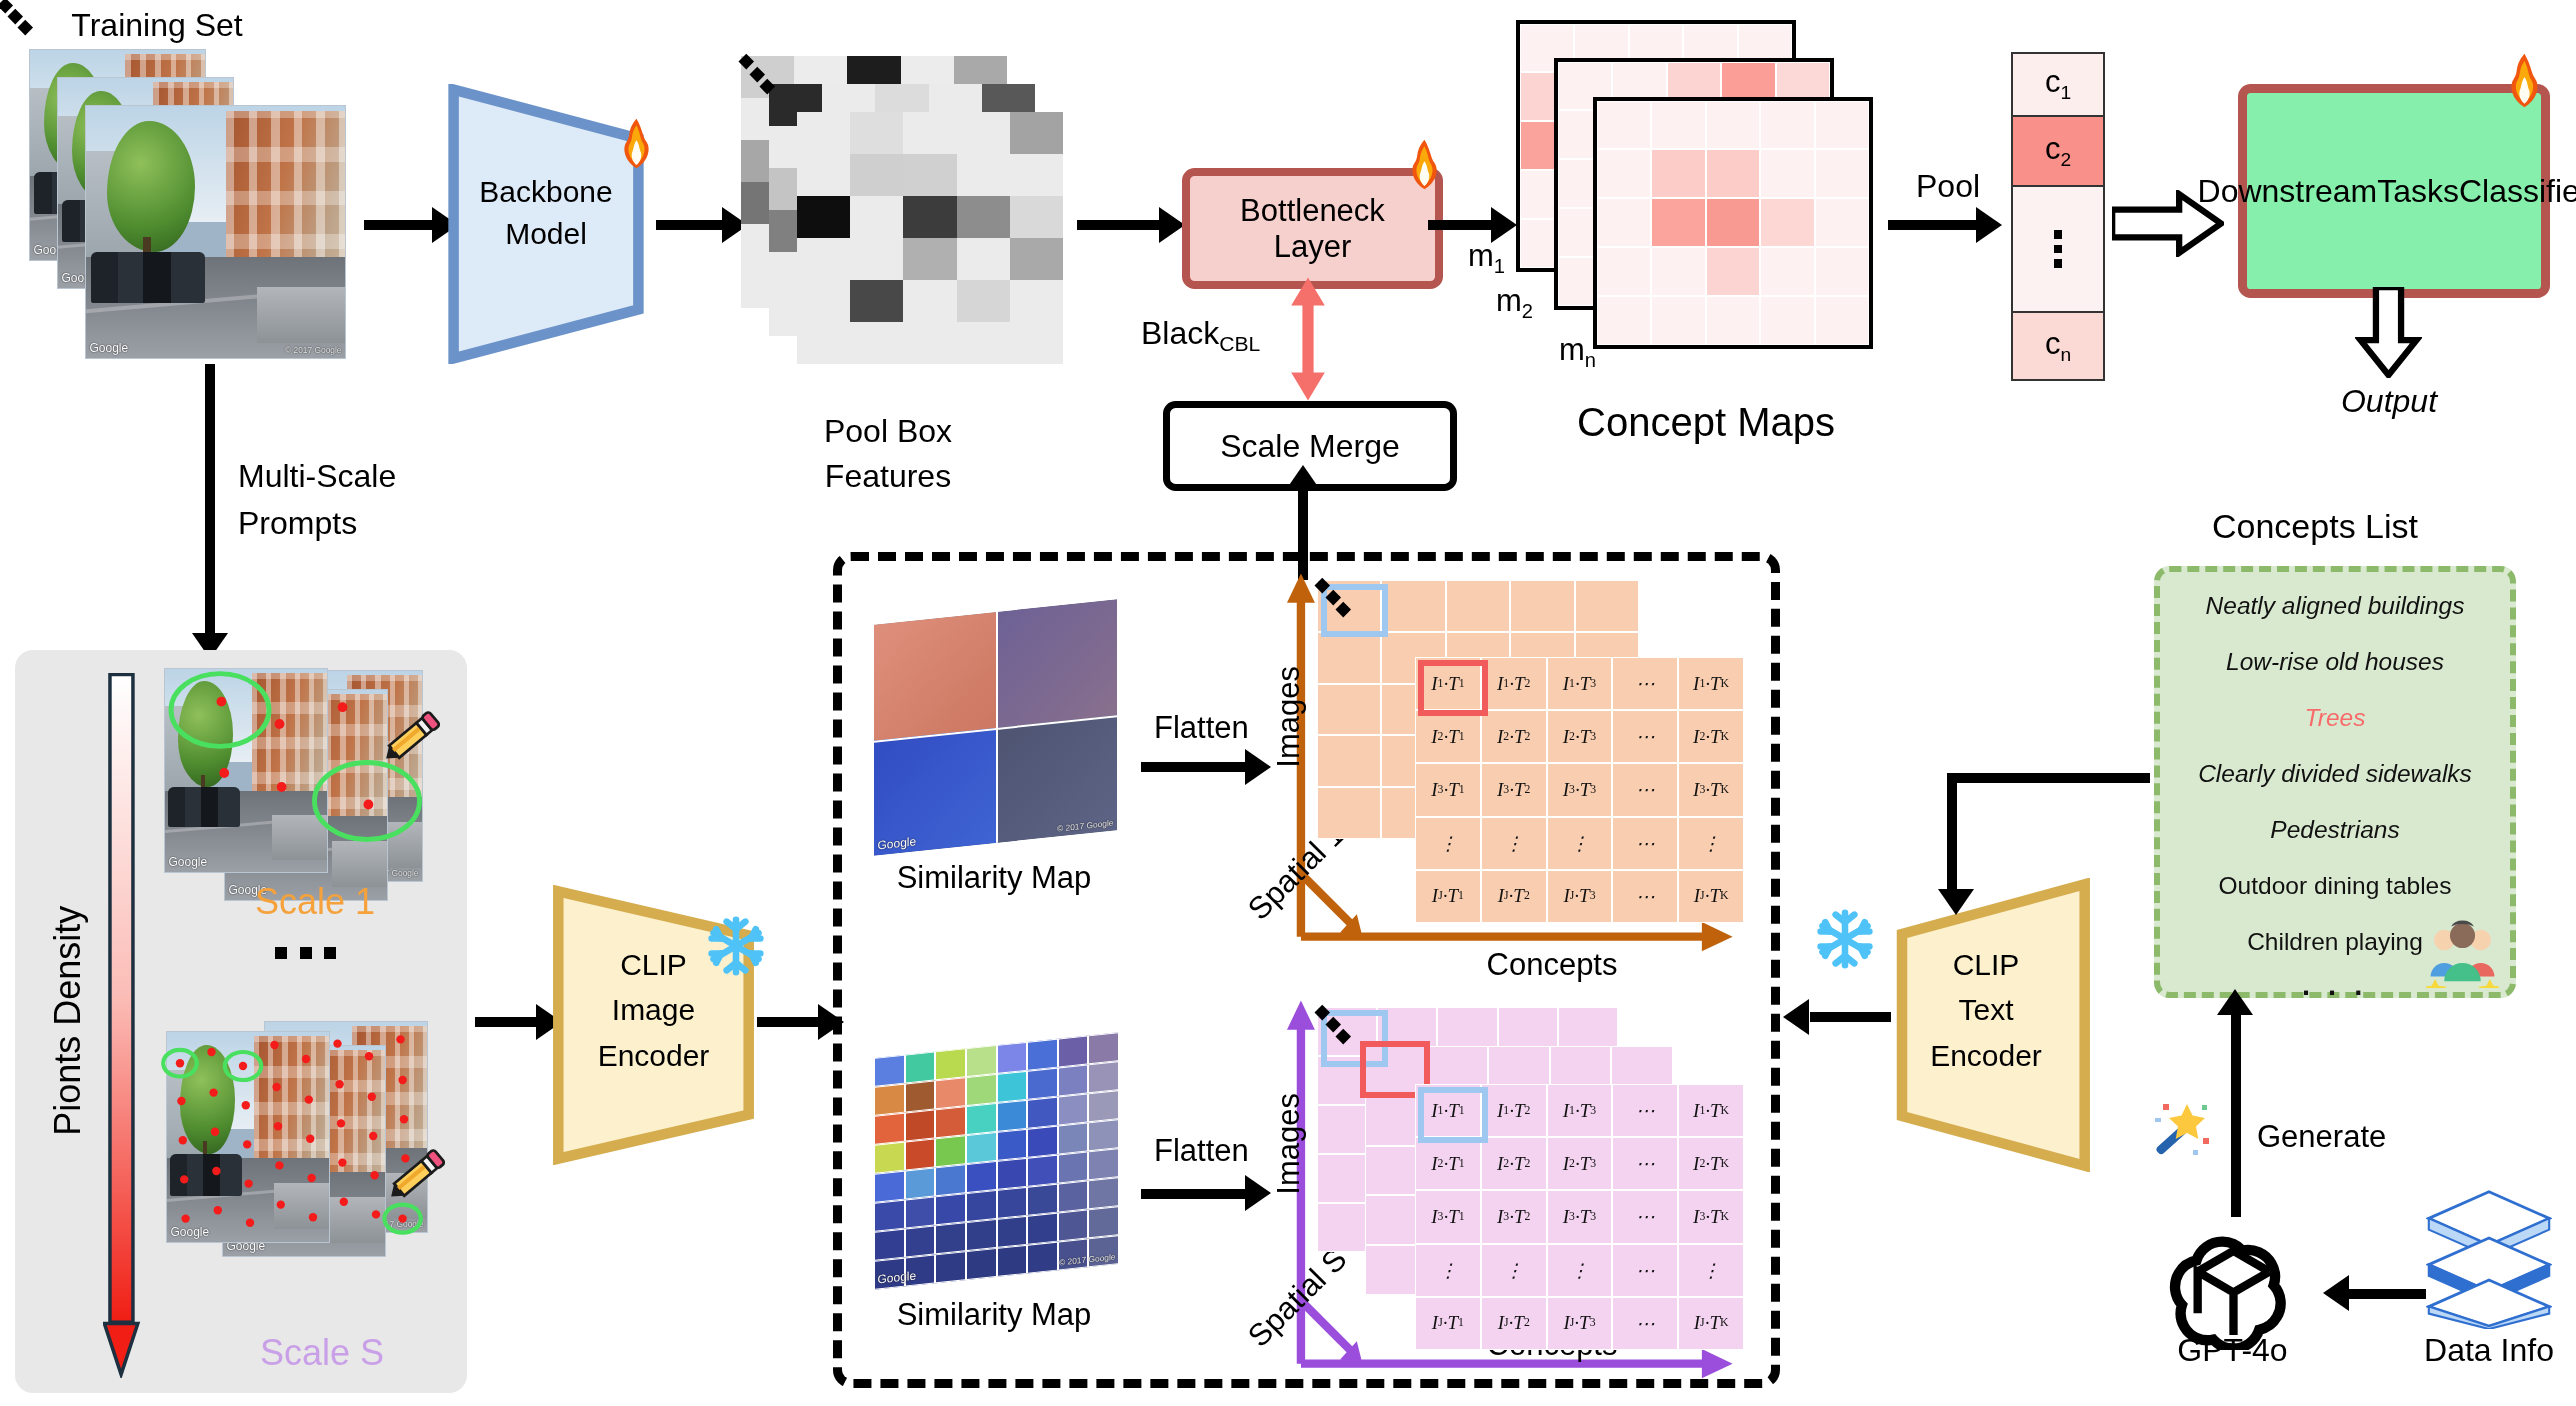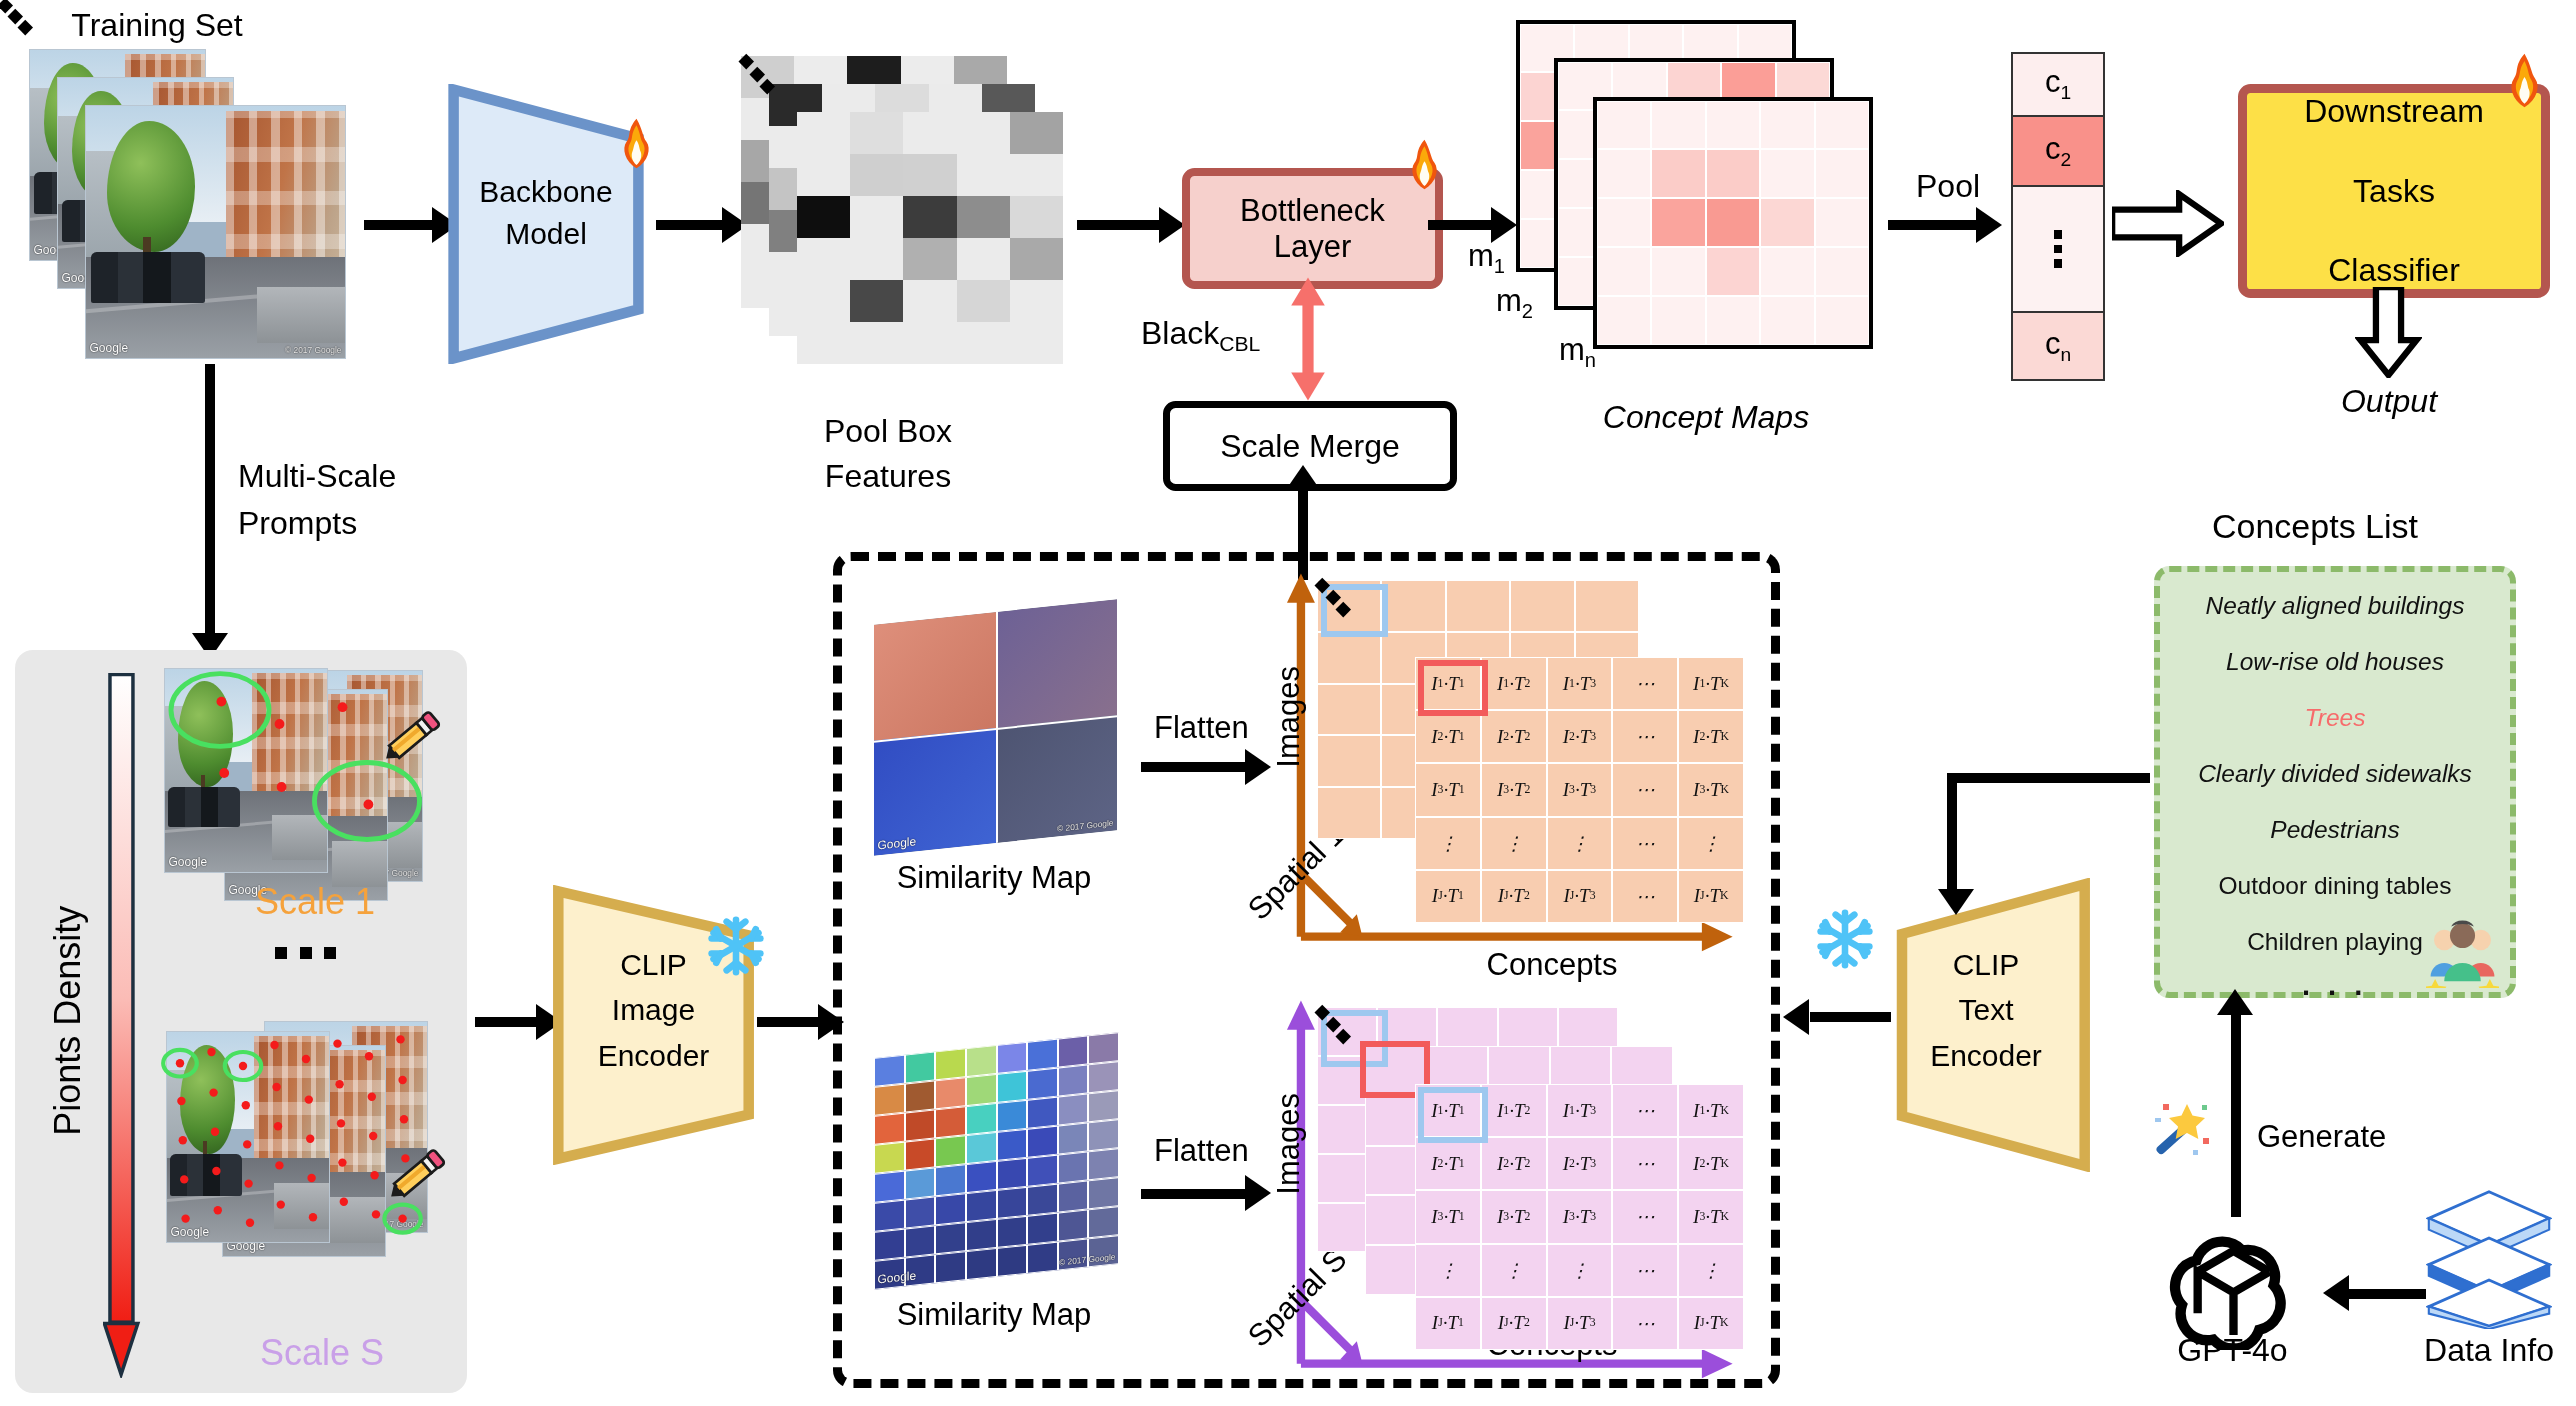--- a/index.html
+++ b/index.html
@@ -440,21 +440,21 @@
       <div class="cell" style="background:#fcd4d2;border:0.7px solid #fff"></div>
         <div class="cell" style="background:#fef1f1;border:0.7px solid #fff"></div>
       <div class="cell" style="background:#fef1f1;border:0.7px solid #fff"></div>
       <div class="cell" style="background:#fef1f1;border:0.7px solid #fff"></div>
         <div class="cell" style="background:#fef1f1;border:0.7px solid #fff"></div>
       <div class="cell" style="background:#fef1f1;border:0.7px solid #fff"></div>
         <div class="cell" style="background:#fef1f1;border:0.7px solid #fff"></div>
       <div class="cell" style="background:#fef1f1;border:0.7px solid #fff"></div>
     </div>
   </div>
-  <div class="lbl ctr" style="left:1538px;top:399px;width:336px;font-size:32px;font-style:italic;">Concept Maps</div>
+  <div class="lbl ctr" style="left:1538px;top:399px;width:336px;font-size:40px;">Concept Maps</div>
 
   <div class="lbl" style="left:1916px;top:168px;font-size:32px;">Pool</div>
   <div class="hline" style="left:1888px;top:220px;width:90px;"></div>
   <div class="ahead-r" style="left:1976px;top:207px;"></div>
 
   <div class="cvec" style="left:2011px;top:52px;width:94px;height:329px;">
     <div class="cvcell" style="height:63px;background:#fdeeee;">
       <span style="font-size:31px;">c<sub style="font-size:.62em;">1</sub></span>
     </div>
     <div class="cvcell" style="height:70px;background:#f9918a;">
@@ -469,21 +469,21 @@
     </div>
     <div class="cvcell" style="height:66px;background:#fbd9d5;">
       <span style="font-size:31px;">c<sub style="font-size:.62em;">n</sub></span>
     </div>
   </div>
 
   <svg class="abs" style="left:2112px;top:190px;" width="112" height="67" viewBox="0 0 160 96">
     <polygon points="0,28 96,28 96,6 156,48 96,90 96,68 0,68" fill="#fff" stroke="#000" stroke-width="9"></polygon>
   </svg>
 
-  <div class="rbox" style="left:2238px;top:84px;width:294px;height:196px;background:#fde047;border:9.8px solid #b4564f;flex-direction:column;justify-content:space-between;">
+  <div class="rbox" style="left:2238px;top:84px;width:294px;height:196px;background:#86efac;border:9.8px solid #b4564f;flex-direction:row;">
     <div style="font-size:32px;">Downstream</div>
     <div style="font-size:32px;">Tasks</div>
     <div style="font-size:32px;">Classifier</div>
   </div>
   <div class="ico" style="left:2496px;top:52px;width:57px;height:57px;">
     <svg width="57" height="57" viewBox="0 0 64 64">
         <use href="#fireIcon"></use>
       </svg>
   </div>
 

